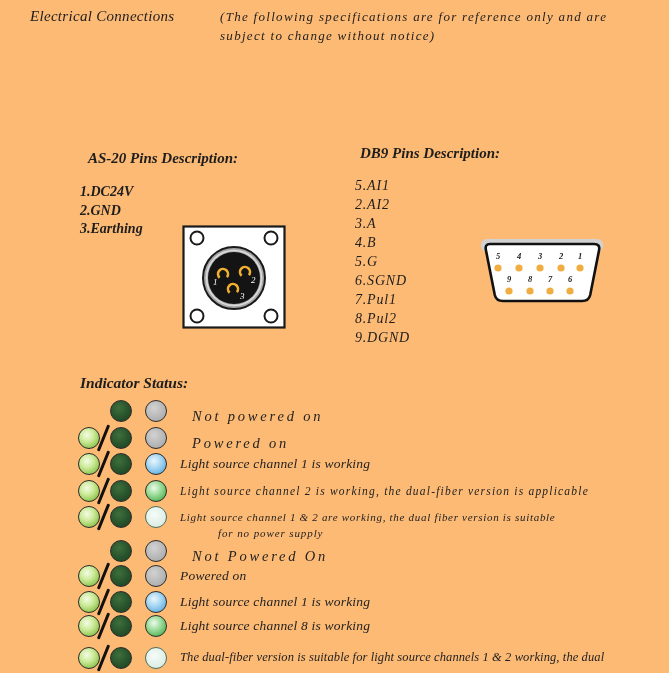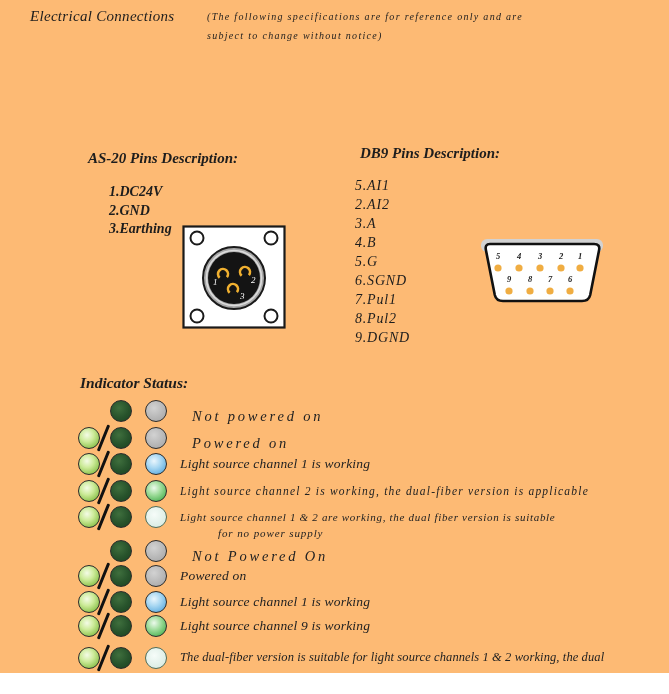--- a/index.html
+++ b/index.html
@@ -5,25 +5,25 @@
   html,body{margin:0;padding:0;background:#ffffff;}
   .page{
     position:relative;width:669px;height:673px;background:#fdba74;
     font-family:"Liberation Serif", serif;color:#1d1d1d;overflow:hidden;font-style:italic;
   }
   .abs{position:absolute;white-space:nowrap;}
   .bold{font-weight:bold;}
 
   
   .doc-title{left:30px;top:8px;font-size:15px;letter-spacing:0.3px;}
-  .note{left:207px;top:7px;font-size:10px;letter-spacing:1.3px;line-height:19px;}
+  .note{left:220px;top:7px;font-size:13px;letter-spacing:1.3px;line-height:19px;}
 
   
   .as20-title{left:88px;top:150px;font-size:15px;}
-  .as20-list{left:80px;top:183px;font-size:14px;line-height:18.5px;font-weight:bold;margin-left:29px;}
+  .as20-list{left:80px;top:183px;font-size:14px;line-height:18.5px;font-weight:bold;}
   .as20-svg{left:182px;top:225px;}
 
   
   .db9-title{left:360px;top:145px;font-size:15px;}
   .db9-list{left:355px;top:176px;font-size:14px;line-height:19px;letter-spacing:0.8px;}
   .db9-svg{left:480px;top:238px;}
 
   
   .ind-title{left:80px;top:374px;font-size:15.5px;}
   .lrow{position:absolute;left:0;width:669px;height:24px;}
@@ -185,21 +185,21 @@
     <span class="led led-darkgreen pos2"></span>
     <span class="led led-blue pos3"></span>
     <span class="rtxt t-n14">Light source channel 1 is working</span>
   </div>
 
   <div class="lrow" style="top:615px;">
     <span class="led led-lightgreen pos1"></span>
     <span class="slash"></span>
     <span class="led led-darkgreen pos2"></span>
     <span class="led led-green pos3"></span>
-    <span class="rtxt t-n14">Light source channel 9 is working</span>
+    <span class="rtxt t-n14">Light source channel 8 is working</span>
   </div>
 
   <div class="lrow" style="top:647px;">
     <span class="led led-lightgreen pos1"></span>
     <span class="slash"></span>
     <span class="led led-darkgreen pos2"></span>
     <span class="led led-pale pos3"></span>
     <span class="rtxt t-n13">The dual-fiber version is suitable for light source channels 1 &amp; 2 working, the dual</span>
   </div>
 

